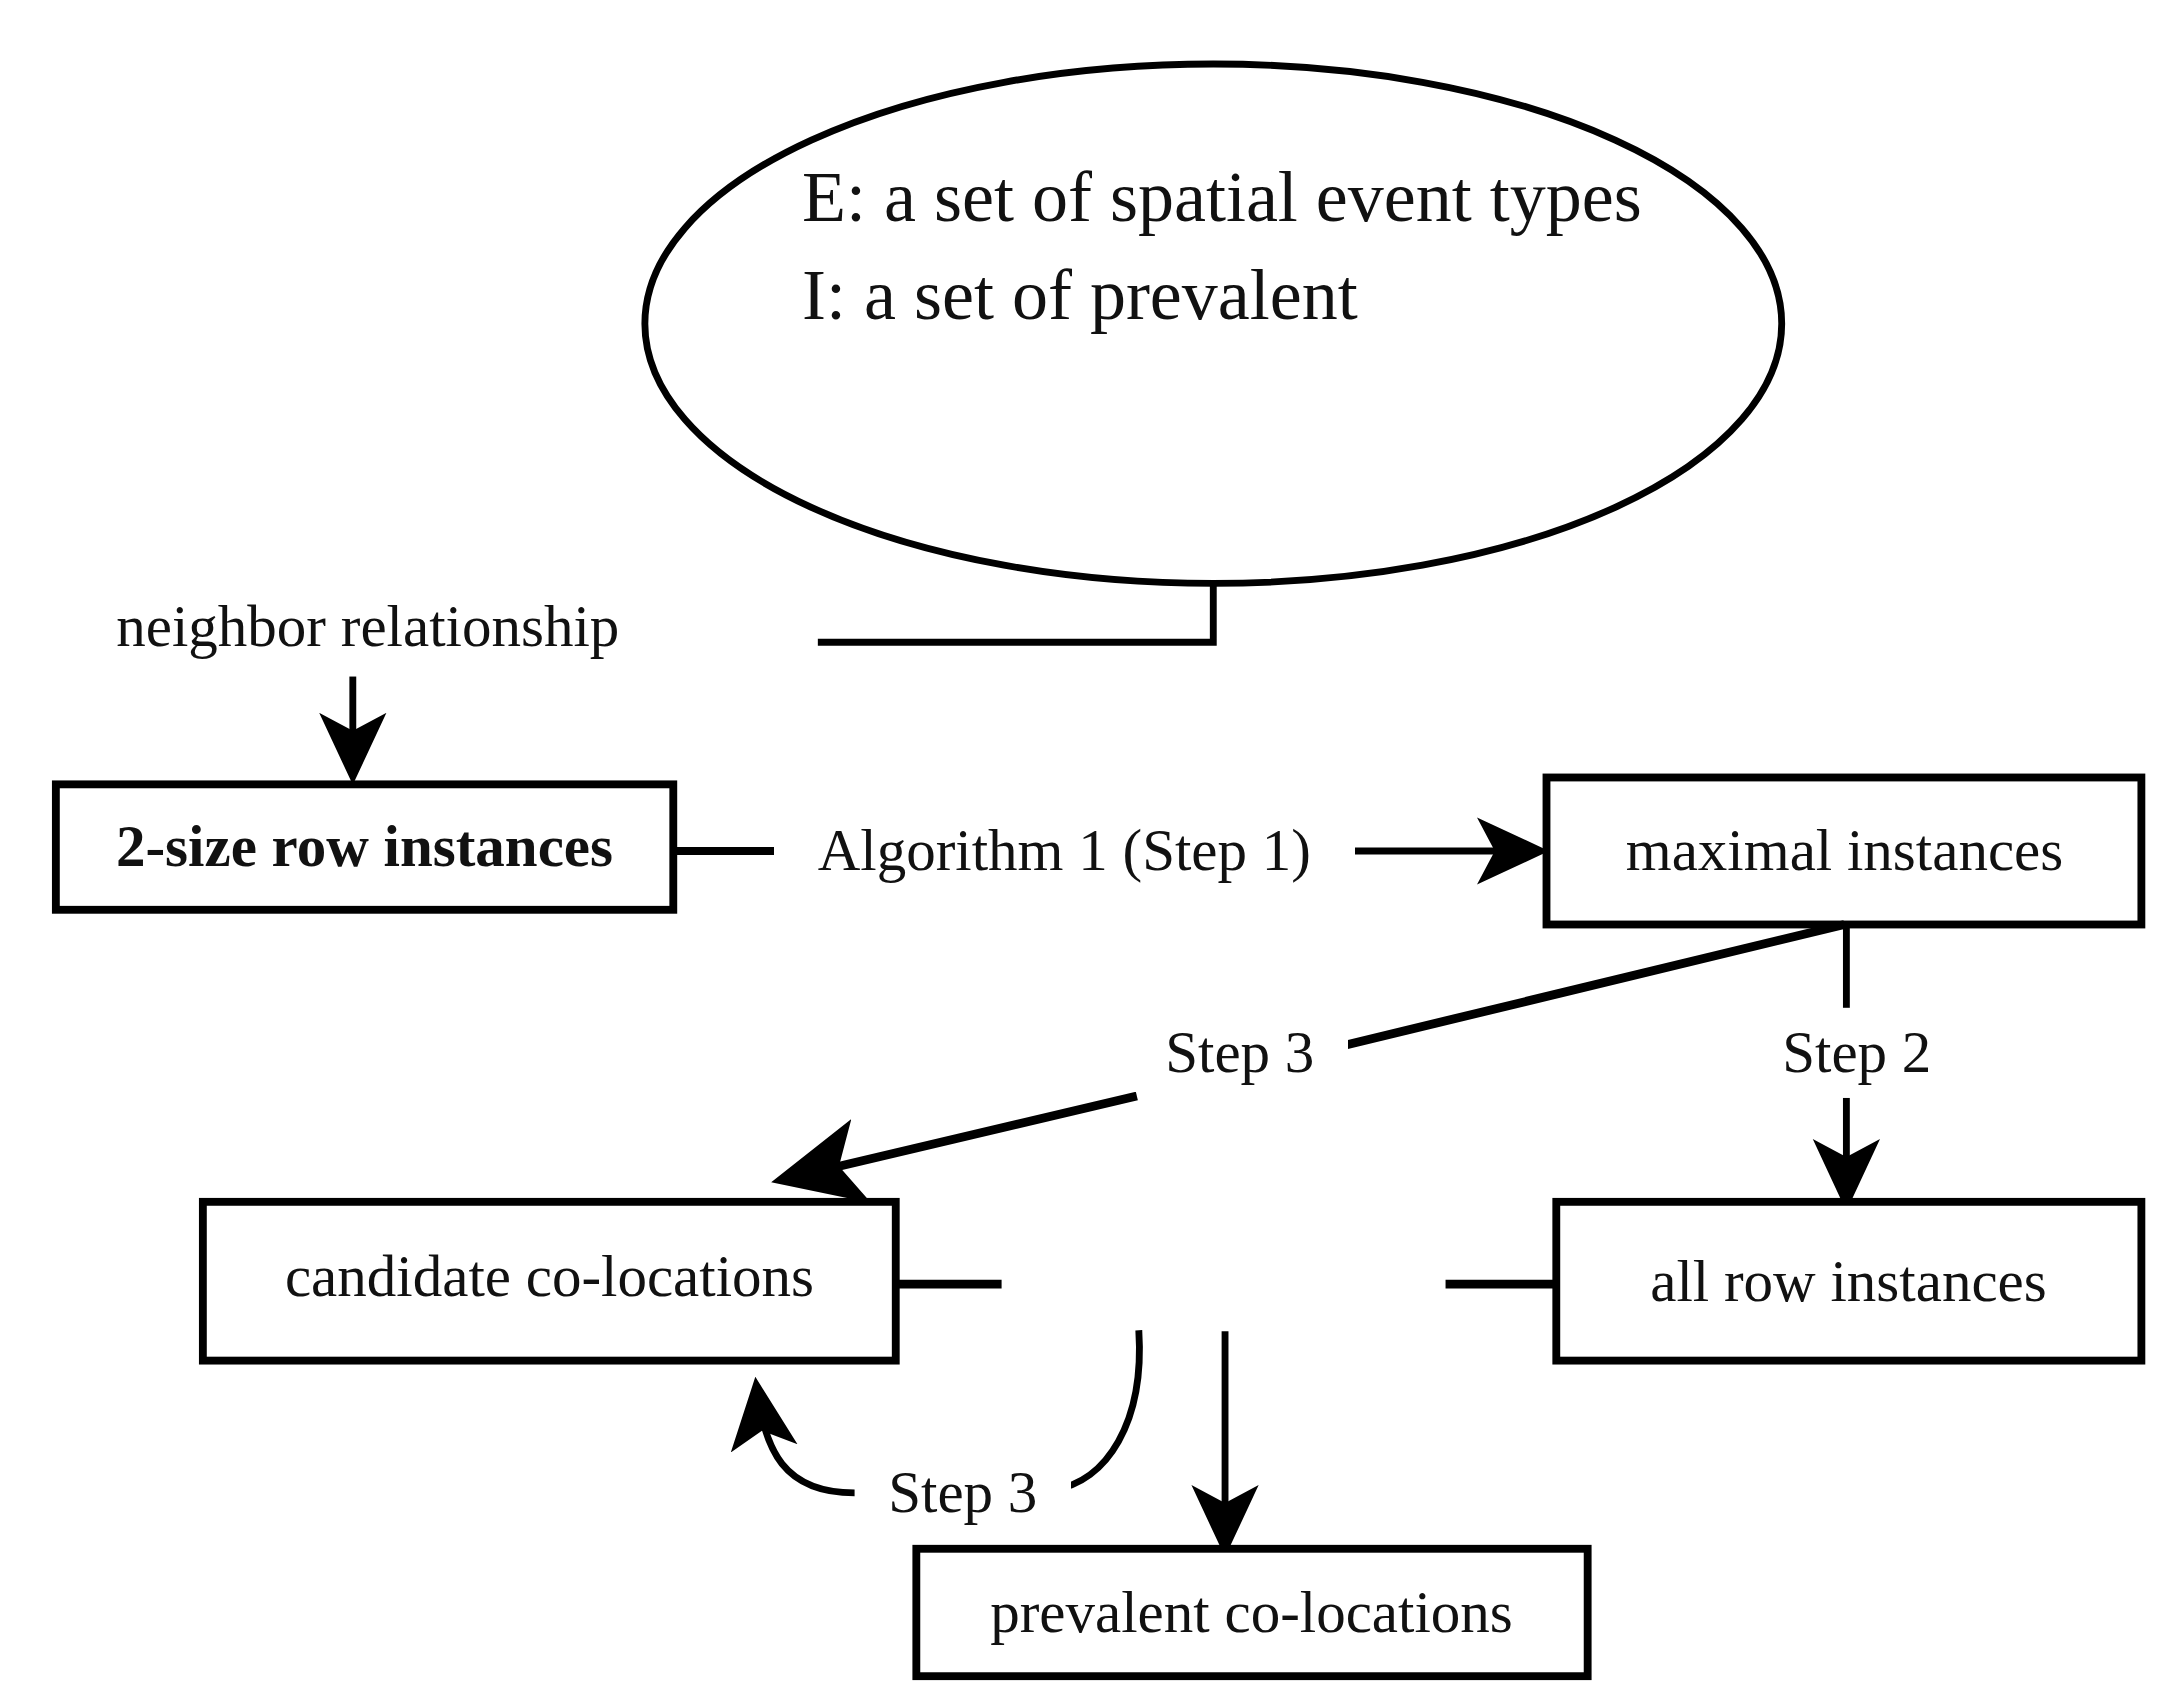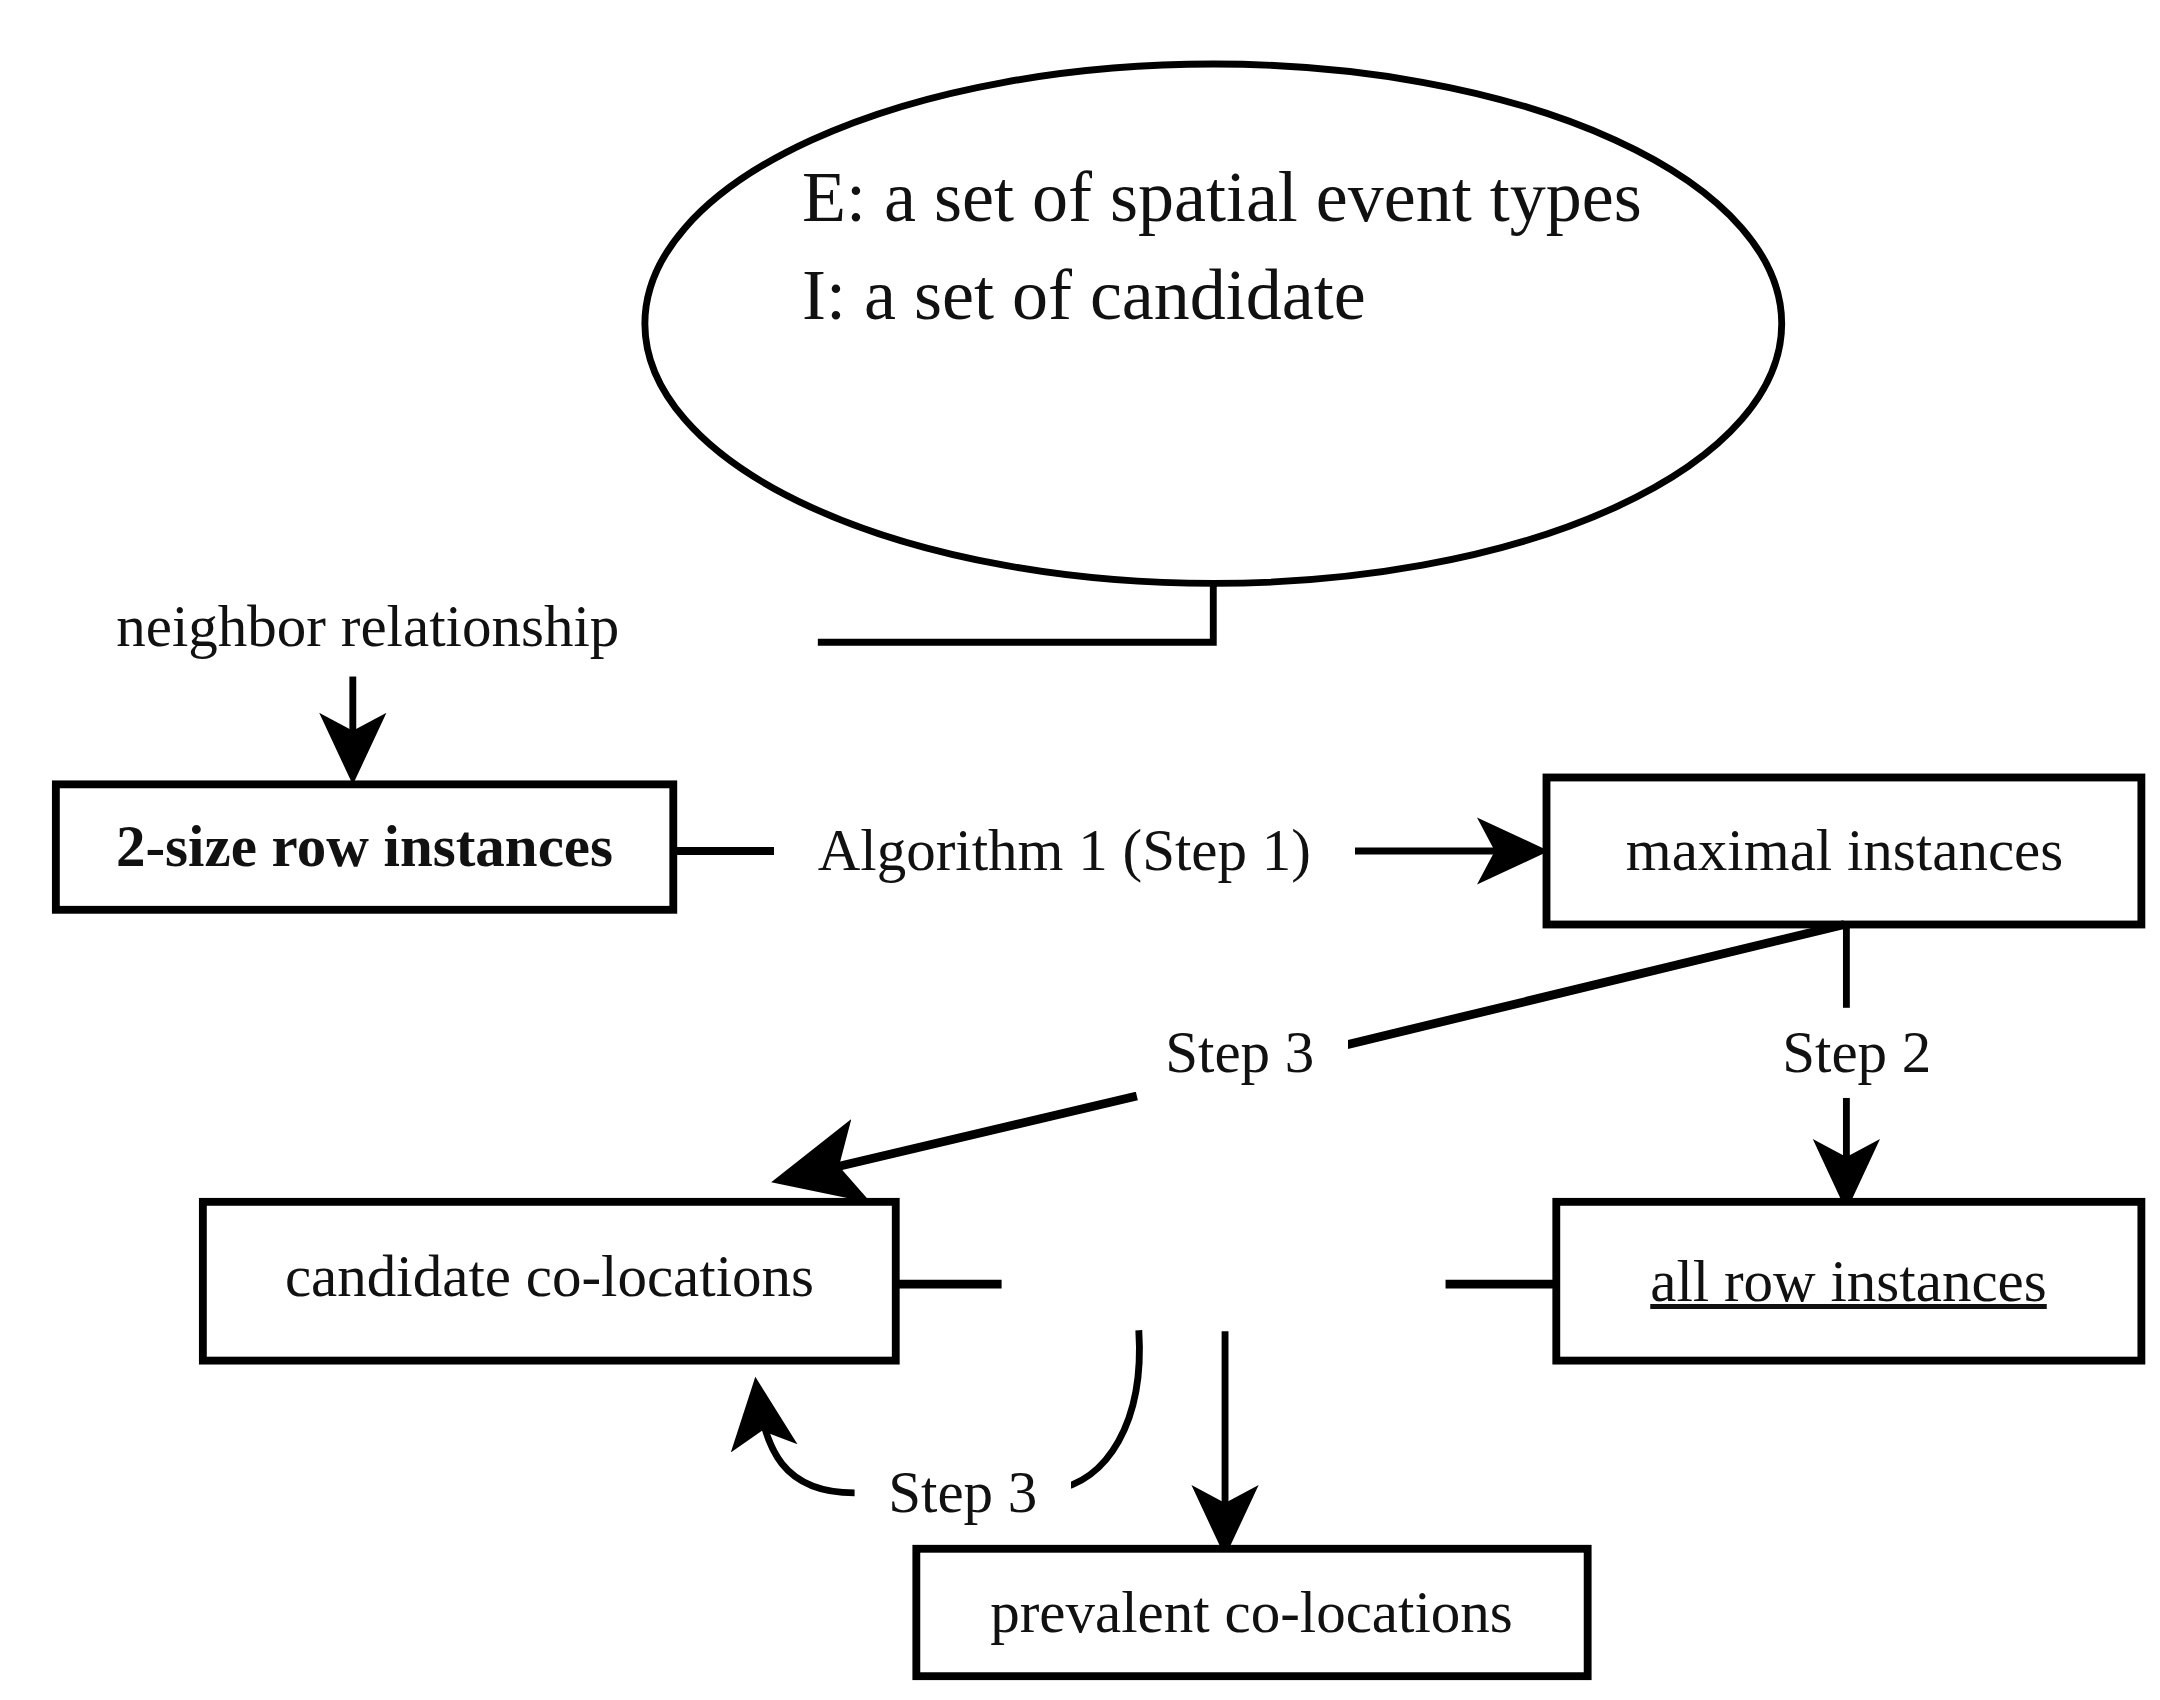--- a/index.html
+++ b/index.html
@@ -101,30 +101,30 @@
 
     <path d="M872,1523 C800,1523 780,1480 772,1415" fill="none" stroke="#000000" stroke-width="7" marker-end="url(#arrow-head)"></path>
 
     <line x1="1250" y1="1358" x2="1250" y2="1578" stroke="#000000" stroke-width="7" marker-end="url(#arrow-head)"></line>
 
     <rect x="935" y="1580" width="685" height="130" fill="#ffffff" stroke="#000000" stroke-width="8"></rect>
   </svg>
 
   <div class="ellipse-text">
     <div>E: a set of spatial event types</div>
-    <div>I: a set of candidate</div>
+    <div>I: a set of prevalent</div>
   </div>
 
   <div class="node-label box-label" style="left:56px; top:784px; width:617px; height:125px;font-weight:bold;">2-size row instances</div>
 
   <div class="node-label box-label" style="left:1547px; top:777px; width:595px; height:147px;">maximal instances</div>
 
   <div class="node-label box-label" style="left:203px; top:1197px; width:693px; height:159px;">candidate co-locations</div>
 
-  <div class="node-label box-label" style="left:1556px; top:1202px; width:585px; height:159px;text-decoration:underline;">all row instances</div>
+  <div class="node-label box-label" style="left:1556px; top:1202px; width:585px; height:159px;">all row instances</div>
 
   <div class="node-label edge-label" style="left:172px; top:588px; width:372px; height:78px;">neighbor relationship</div>
 
   <div class="node-label box-label" style="left:916px; top:1549px; width:671px; height:127px;">prevalent co-locations</div>
 
   <div class="node-label edge-label" style="left:774px; top:812px; width:561px; height:78px;">Algorithm 1 (Step 1)</div>
 
   <div class="node-label edge-label" style="left:1132px; top:1014px; width:196px; height:78px;">Step 3</div>
 
   <div class="node-label edge-label" style="left:1749px; top:1014px; width:196px; height:78px;">Step 2</div>

